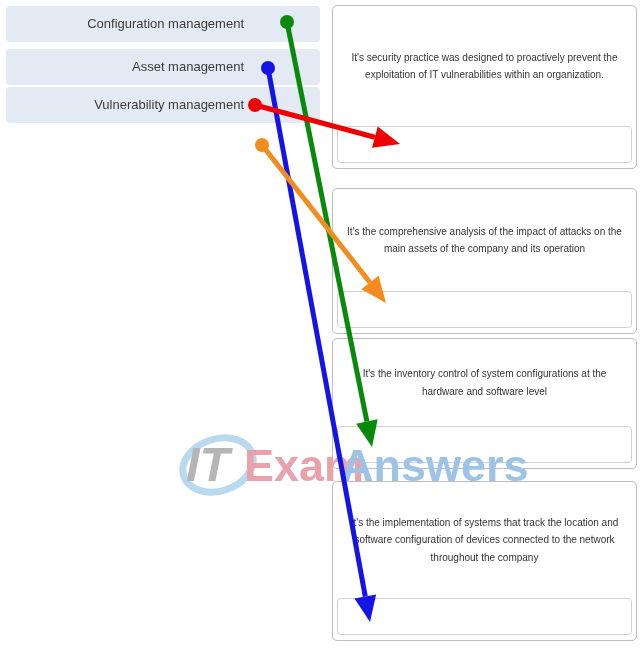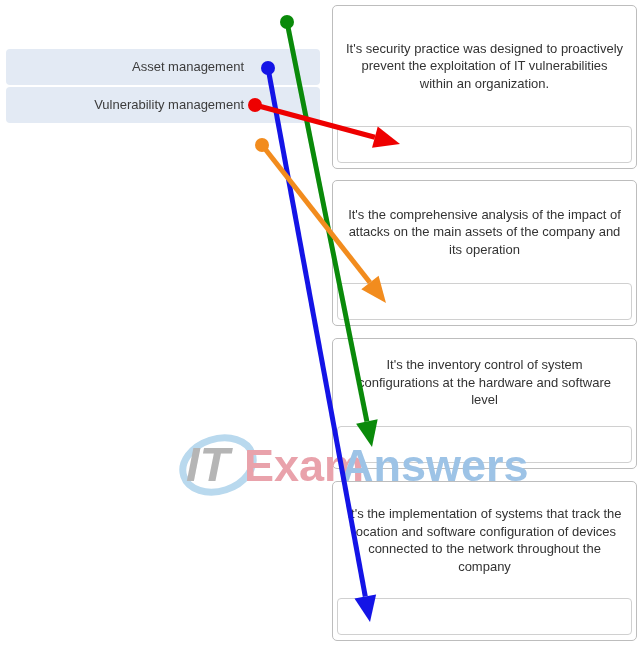--- a/index.html
+++ b/index.html
@@ -62,26 +62,26 @@
     width: 305px;
     background: #ffffff;
     border: 1px solid #bdbdbd;
     border-radius: 5px;
     box-sizing: border-box;
     display: flex;
     flex-direction: column;
     align-items: center;
   }
   #def-card-0 { top: 5px;   height: 164px; }
-  #def-card-1 { top: 180px; height: 146px; }
+  #def-card-1 { top: 188px; height: 146px; }
   #def-card-2 { top: 338px; height: 131px; }
   #def-card-3 { top: 481px; height: 160px; }
 
   .def-text {
-    font-size: 13px;
+    font-size: 10px;
     line-height: 17.5px;
     color: #333333;
     text-align: center;
     padding: 0 12px;
     flex: 1 1 auto;
     display: flex;
     align-items: center;
     justify-content: center;
     width: 100%;
     box-sizing: border-box;
@@ -114,20 +114,23 @@
     top: 430px;
     width: 643px;
     height: 70px;
     pointer-events: none;
   }
 </style>
 </head>
 <body>
 
 <div id="left-column">
+  <div class="term-pill" id="term-pill-0">
+    <span class="term-pill-label">Configuration management</span>
+  </div>
   <div class="term-pill" id="term-pill-1">
     <span class="term-pill-label">Asset management</span>
   </div>
   <div class="term-pill" id="term-pill-2">
     <span class="term-pill-label">Vulnerability management</span>
   </div>
 </div>
 
 <div id="right-column">
   <div class="def-card" id="def-card-0">

